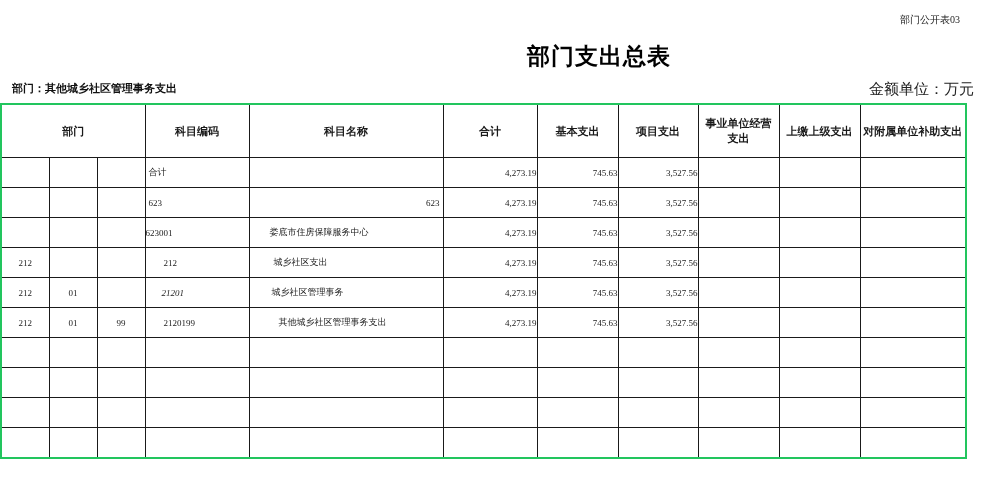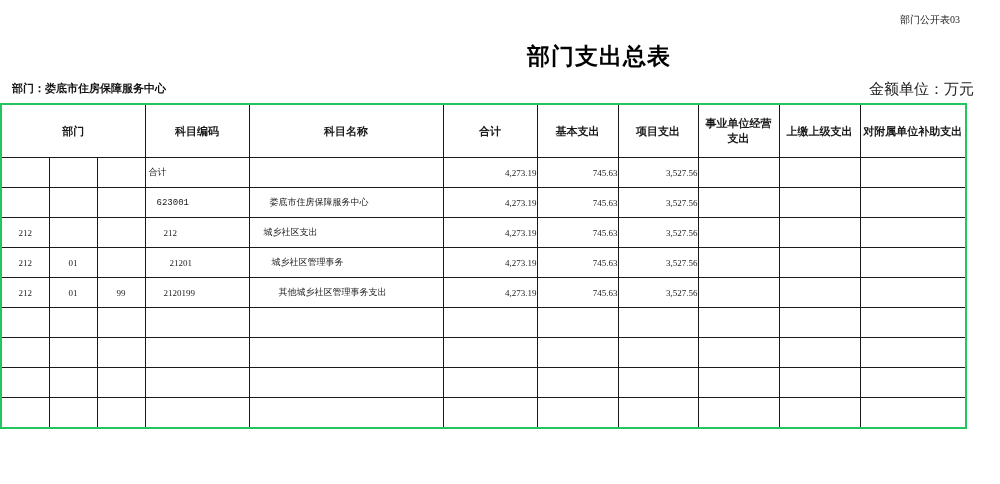--- a/index.html
+++ b/index.html
@@ -56,37 +56,37 @@
   table.report td{
     height:29px;
     font-size:9px;
     vertical-align:middle;
     font-family:"Liberation Serif","DejaVu Serif",serif;
   }
   td.c-dept{text-align:center;}
   td.c-code,td.c-name{text-align:left;}
   td.c-num{text-align:right;padding-right:3px;}
   td.c-code.lv0{padding-left:3px;}
-  td.c-code.lv1{padding-left:11px;font-family:Liberation Mono, monospace;}
+  td.c-code.lv1{}
   td.c-code.lv2{padding-left:18px;}
-  td.c-code.lv3{padding-left:24px;}
+  td.c-code.lv3{padding-left:16px;font-style:italic;}
   td.c-code.lv4{padding-left:18px;}
   td.c-name.lv0{padding-left:3px;}
   td.c-name.lv1{padding-left:20px;}
-  td.c-name.lv2{padding-left:14px;}
+  td.c-name.lv2{padding-left:24px;}
   td.c-name.lv3{padding-left:22px;}
   td.c-name.lv4{padding-left:29px;}
   td.c-name.align-right{text-align:right;padding-right:3px;}
 </style>
 </head>
 <body>
 
 <div class="doc-code">部门公开表03</div>
 <div class="page-title">部门支出总表</div>
-<div class="dept-line">部门：娄底市住房保障服务中心</div>
+<div class="dept-line">部门：其他城乡社区管理事务支出</div>
 <div class="unit-line">金额单位：万元</div>
 
 <table class="report">
   <colgroup>
     <col style="width:48px">
       <col style="width:48px">
       <col style="width:48px">
     <col style="width:104px">
       <col style="width:194px">
     <col style="width:94px">
@@ -120,20 +120,33 @@
     <td class="c-num">745.63</td>
     <td class="c-num">3,527.56</td>
     <td class="c-num"></td>
     <td class="c-num"></td>
     <td class="c-num"></td>
   </tr>
       <tr>
     <td class="c-dept"></td>
     <td class="c-dept"></td>
     <td class="c-dept"></td>
+    <td class="c-code lv0">623</td>
+    <td class="c-name lv0 align-right">623</td>
+    <td class="c-num">4,273.19</td>
+    <td class="c-num">745.63</td>
+    <td class="c-num">3,527.56</td>
+    <td class="c-num"></td>
+    <td class="c-num"></td>
+    <td class="c-num"></td>
+  </tr>
+      <tr>
+    <td class="c-dept"></td>
+    <td class="c-dept"></td>
+    <td class="c-dept"></td>
     <td class="c-code lv1">623001</td>
     <td class="c-name lv1">娄底市住房保障服务中心</td>
     <td class="c-num">4,273.19</td>
     <td class="c-num">745.63</td>
     <td class="c-num">3,527.56</td>
     <td class="c-num"></td>
     <td class="c-num"></td>
     <td class="c-num"></td>
   </tr>
       <tr>

